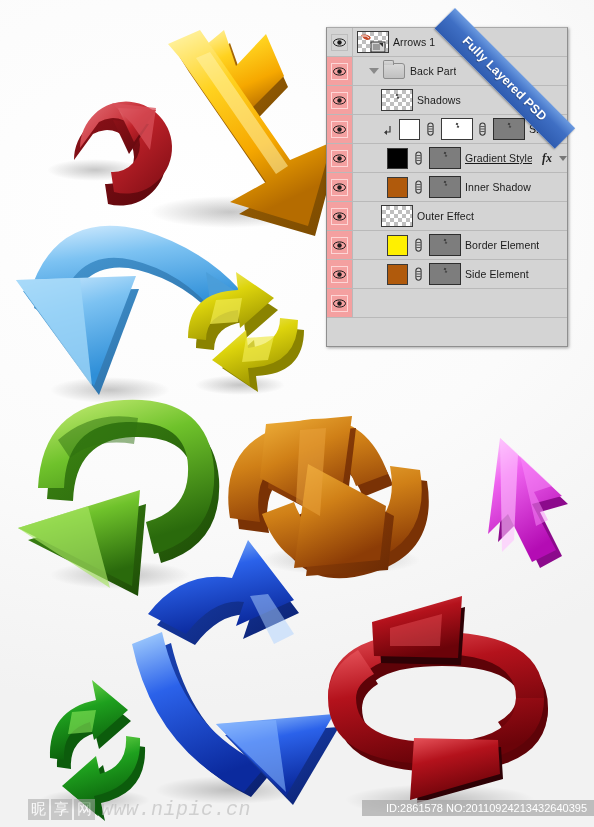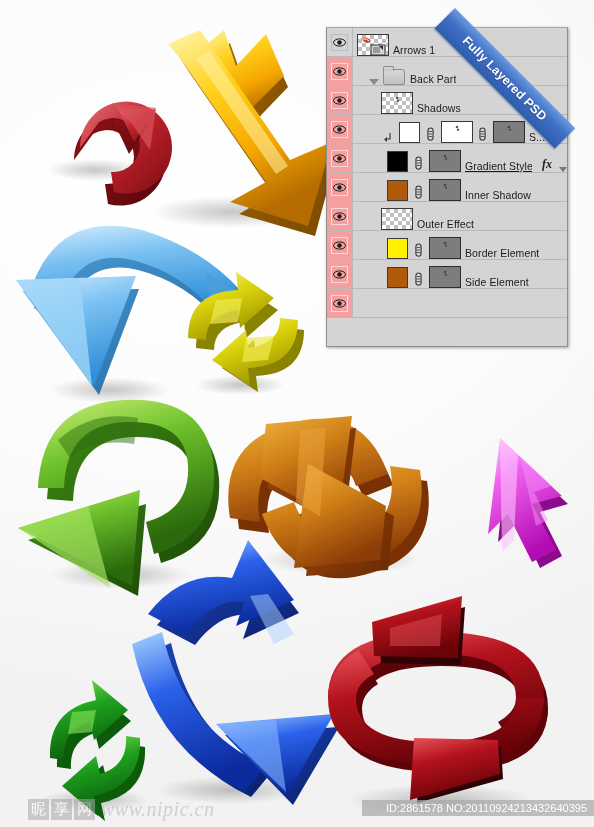--- a/index.html
+++ b/index.html
@@ -54,21 +54,21 @@
   .eye-box {
     width: 17px; height: 17px;
     background: #d4d4d4;
     border: 1px solid #bdbdbd;
     display: flex; align-items: center; justify-content: center;
   }
   .eye-cell.hl .eye-box { background: #f4a0a0; border-color: #fdd6d6; }
   .eye-box svg { display:block; }
 
   .row-body {
-    display: flex; align-items: flex-end;
+    display: flex; align-items: center;
     flex: 1 1 auto; height: 100%;
     padding-left: 4px; min-width: 0;
     overflow: hidden;
   }
   .indent { flex: 0 0 auto; }
   .ind-1 { width: 0px; }
   .ind-2 { width: 10px; }
   .ind-3 { width: 24px; }
   .ind-4 { width: 30px; }
 
@@ -194,21 +194,21 @@
   }
   .wm-ch {
     width: 21px; height: 21px;
     background: #a6a6a6;
     color: #ffffff;
     font-size: 15px; line-height: 21px;
     text-align: center;
     font-family: "DejaVu Sans", sans-serif;
   }
   #wm-site {
-    font-family: Liberation Serif, serif;
+    font-family: Liberation Mono, monospace;
     font-style: italic;
     font-size: 20px;
     color: #b3b3b3;
     letter-spacing: .5px;
   }
   #wm-id {
     position: absolute; left: 362px; top: 800px;
     padding: 2px 24px;
     background: rgba(168,168,168,.72);
     color: #ffffff;

